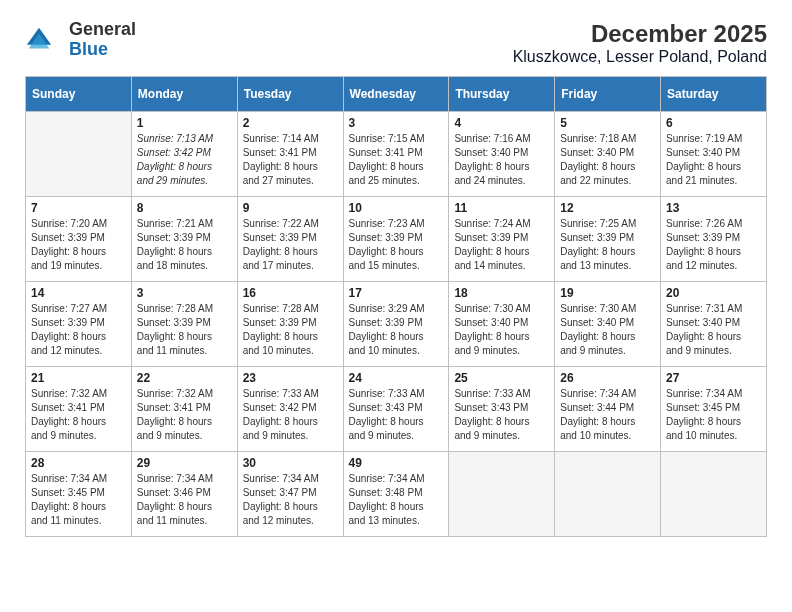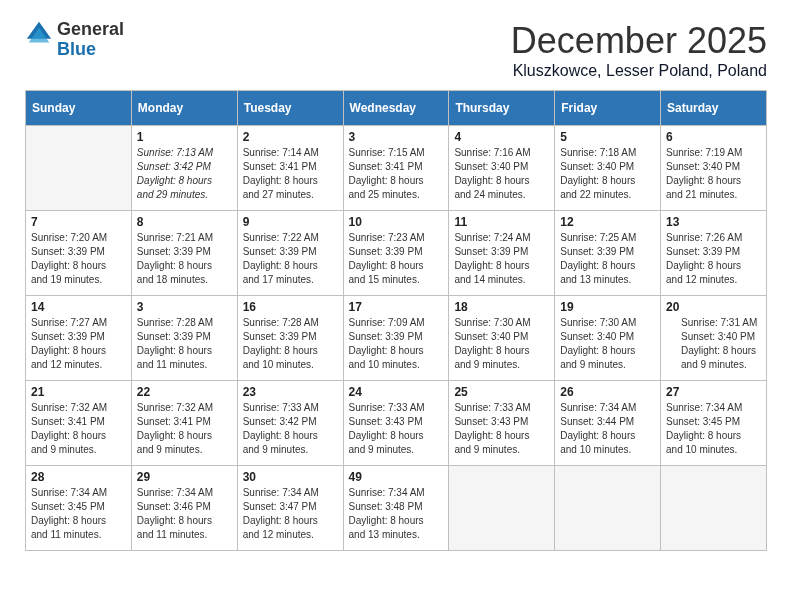--- a/index.html
+++ b/index.html
@@ -11,39 +11,40 @@
       padding: 20px 25px;
     }
     .header-section {
       display: flex;
       justify-content: space-between;
       align-items: flex-start;
       margin-bottom: 10px;
     }
     .logo {
       display: flex;
-      gap: 4px;
+      align-items: center;
+      gap: 16px;
     }
     .logo-text {
       font-size: 18px;
       font-weight: bold;
       line-height: 1.1;
     }
     .logo-general { color: #333; }
     .logo-blue { color: #1a6faf; }
     .logo-icon {
       width: 28px;
       height: 28px;
     }
     .title-section {
       text-align: right;
     }
     .month-title {
-      font-size: 36px;
-      font-weight: normal;
+      font-size: 24px;
+      font-weight: bold;
       color: #333;
     }
     .location-title {
       font-size: 16px;
       color: #0f172a;
     }
     .calendar {
       width: 100%;
       border-collapse: collapse;
       font-size: 11px;
@@ -229,42 +230,42 @@
         </td>
         <td>
           <span class="day-num">16</span>
           <div class="day-info" style="white-space: pre-line;">Sunrise: 7:28 AM
 Sunset: 3:39 PM
 Daylight: 8 hours
 and 10 minutes.</div>
         </td>
         <td>
           <span class="day-num">17</span>
-          <div class="day-info" style="white-space: pre-line;">Sunrise: 7:09 AM
+          <div class="day-info" style="white-space: pre-line;">Sunrise: 3:29 AM
 Sunset: 3:39 PM
 Daylight: 8 hours
 and 10 minutes.</div>
         </td>
         <td>
           <span class="day-num">18</span>
           <div class="day-info" style="white-space: pre-line;">Sunrise: 7:30 AM
 Sunset: 3:40 PM
 Daylight: 8 hours
 and 9 minutes.</div>
         </td>
         <td>
           <span class="day-num">19</span>
           <div class="day-info" style="white-space: pre-line;">Sunrise: 7:30 AM
 Sunset: 3:40 PM
 Daylight: 8 hours
 and 9 minutes.</div>
         </td>
         <td>
           <span class="day-num">20</span>
-          <div class="day-info" style="white-space: pre-line; margin-left: 15px;">Sunrise: 7:31 AM
+          <div class="day-info" style="white-space: pre-line;">Sunrise: 7:31 AM
 Sunset: 3:40 PM
 Daylight: 8 hours
 and 9 minutes.</div>
         </td>
       </tr>
       <tr class="week-row">
         <td>
           <span class="day-num">21</span>
           <div class="day-info" style="white-space: pre-line;">Sunrise: 7:32 AM
 Sunset: 3:41 PM

